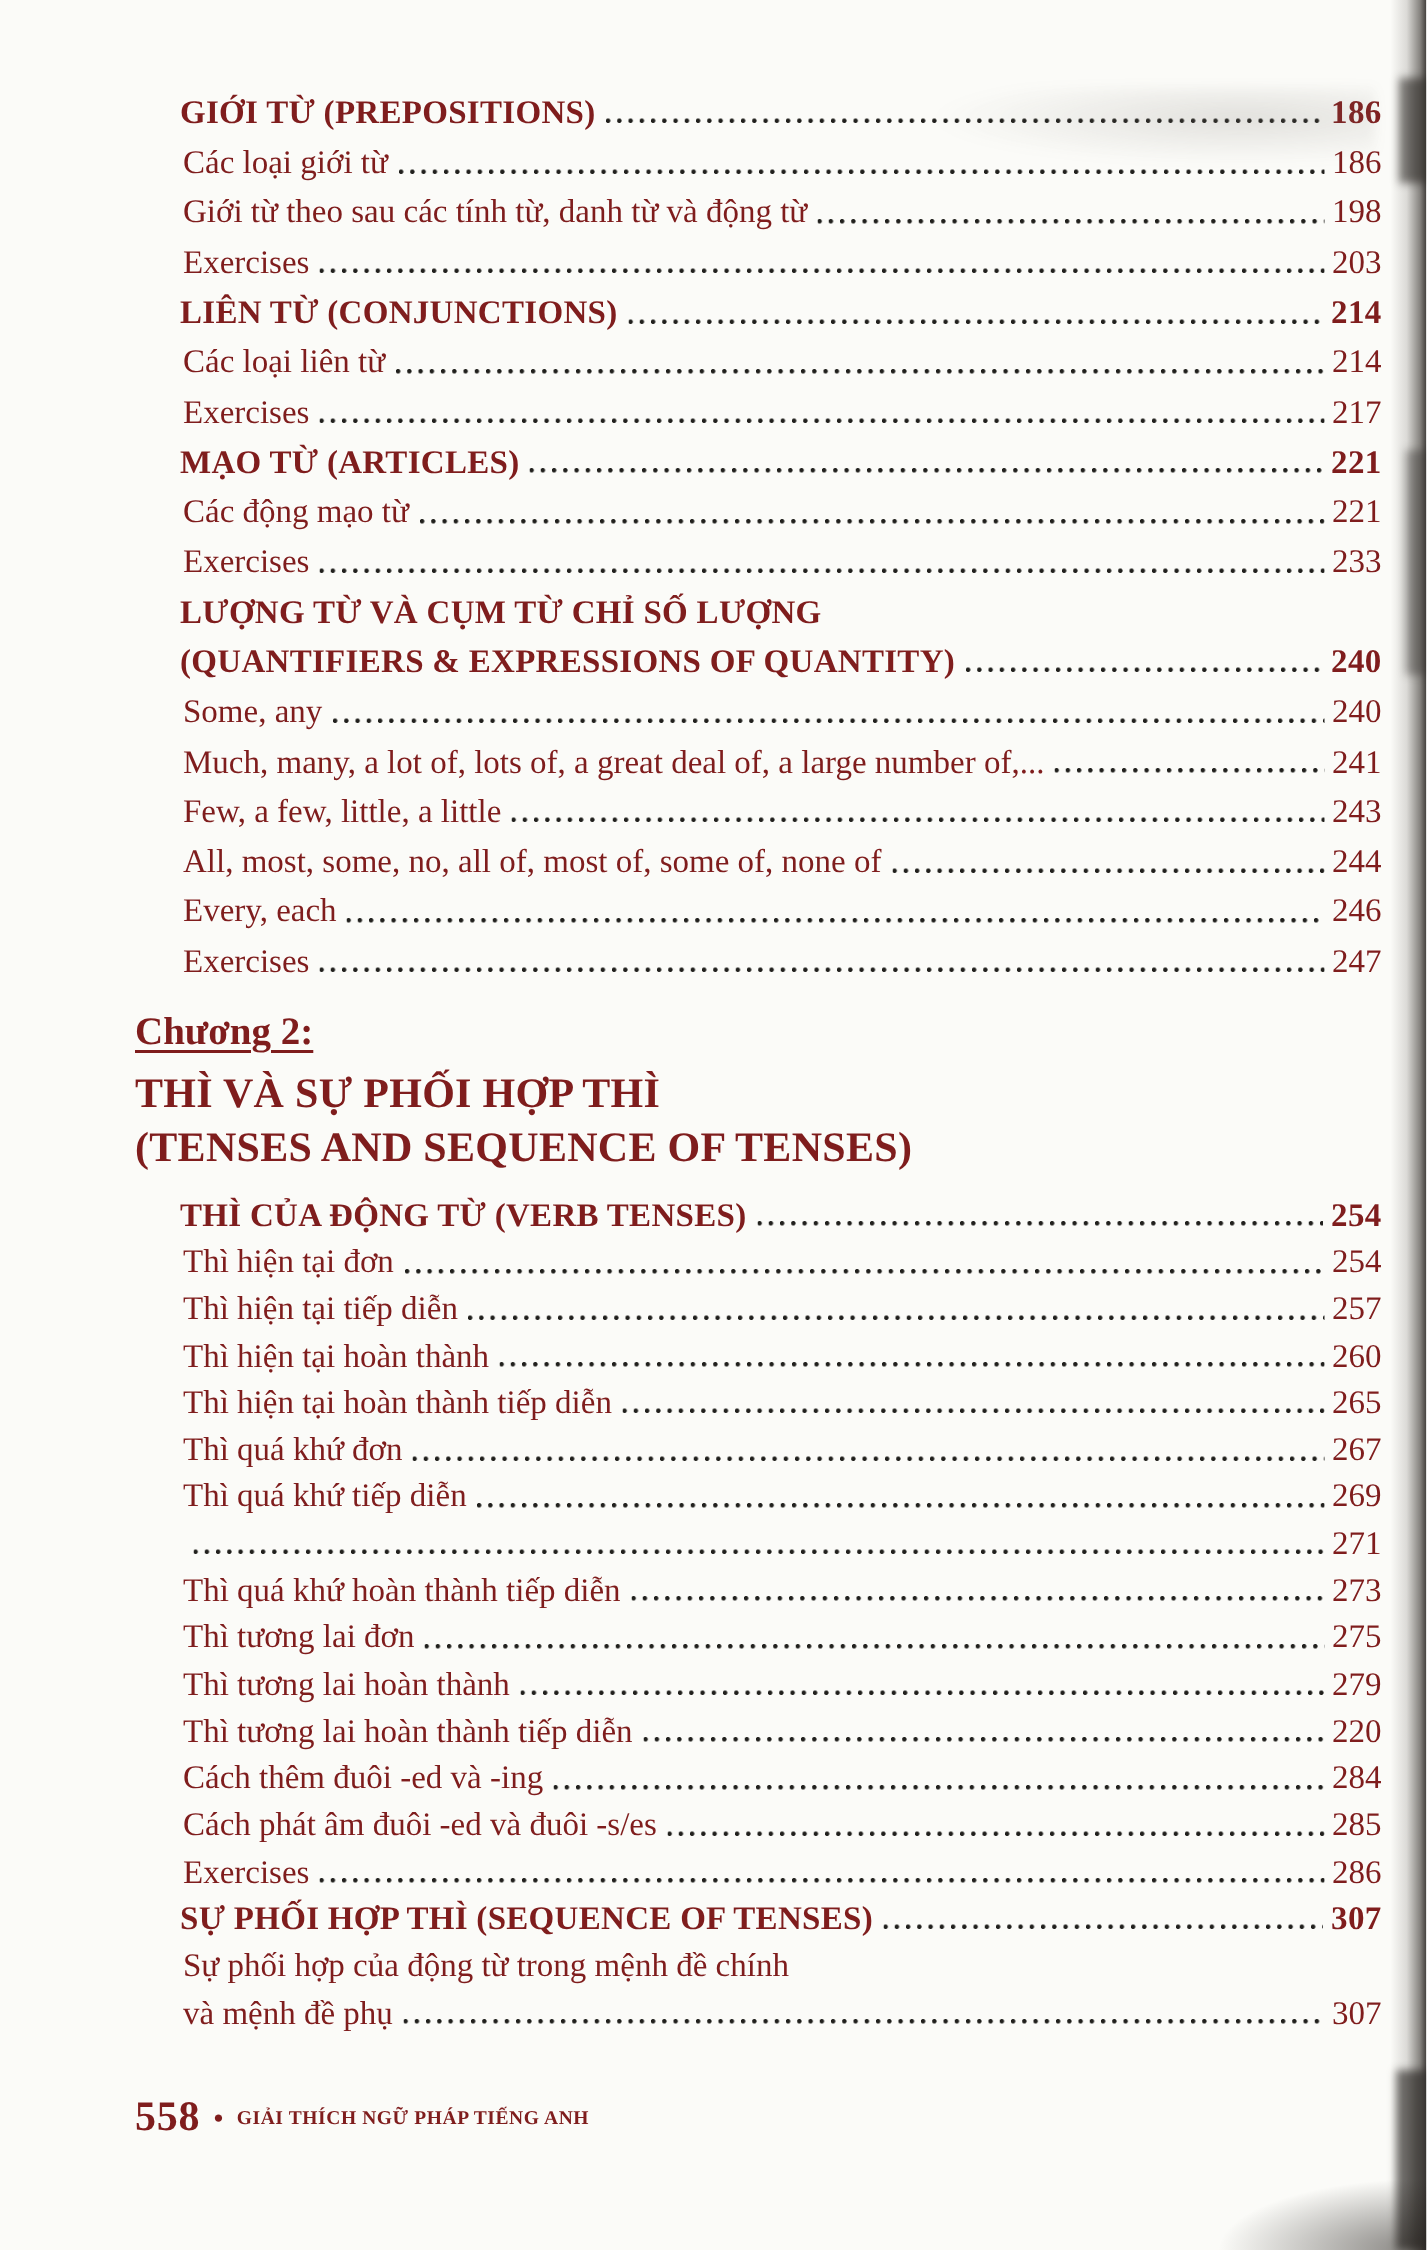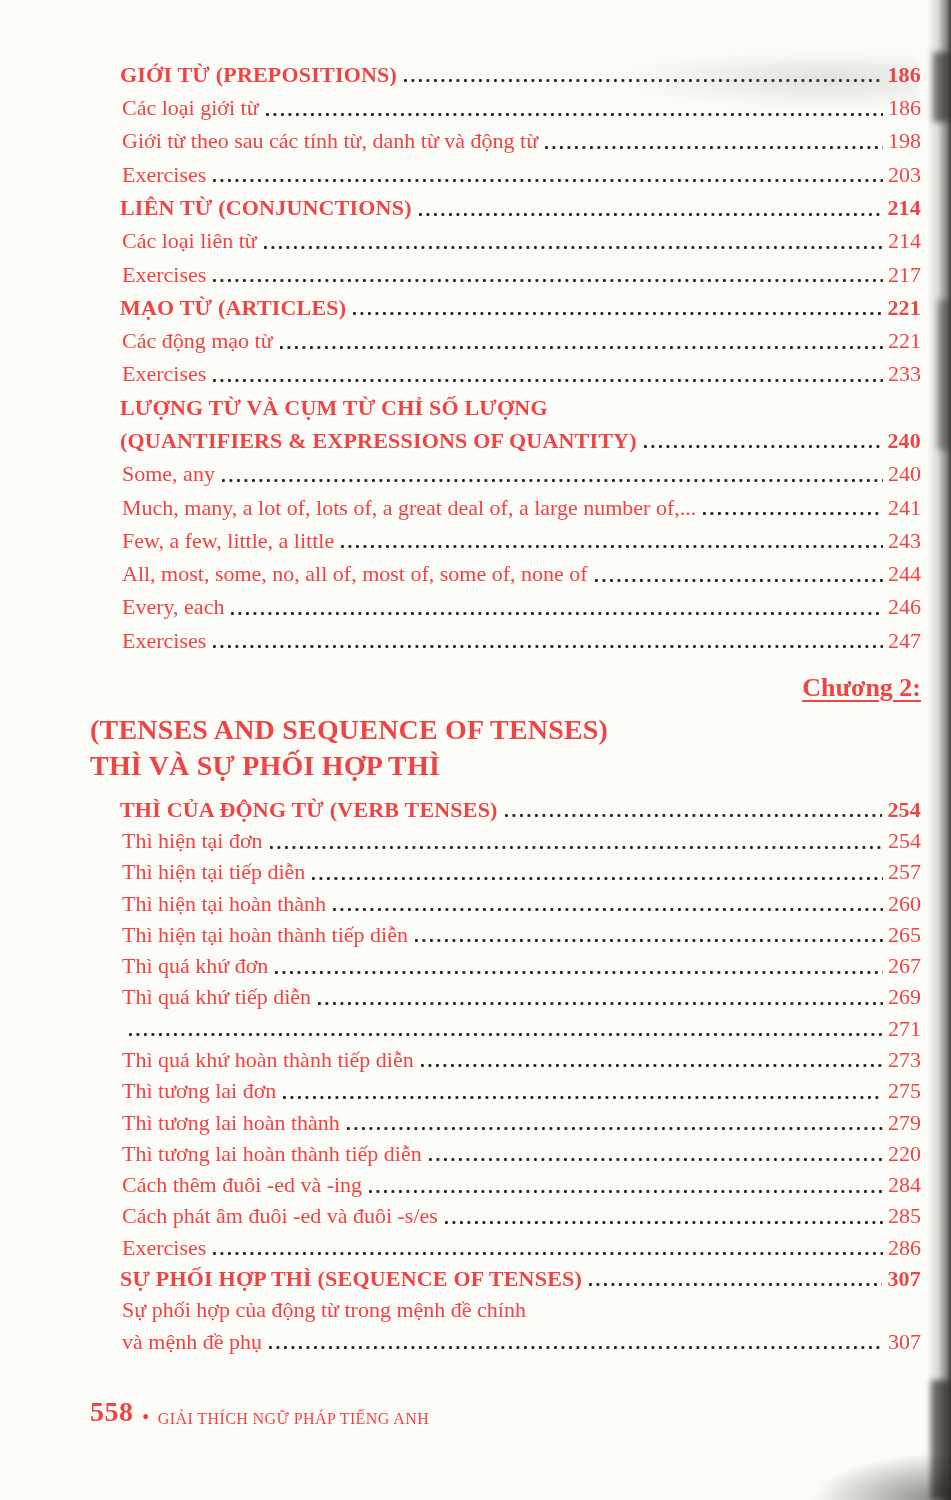--- a/index.html
+++ b/index.html
@@ -3,21 +3,21 @@
 <meta charset="utf-8">
 <style>
   html, body { margin: 0; padding: 0; background: #ffffff; }
   .page {
     position: relative;
     width: 951px;
     height: 1500px;
     background: #fbfbf8;
     overflow: hidden;
     font-family: "Liberation Serif", "DejaVu Serif", serif;
-    color: #ef4444;
+    color: #7f1d1d;
   }
   .content {
     position: absolute;
     top: 58px; left: 90px; right: 30px;
   }
   .toc-list { width: 100%; }
   .toc-row {
     display: flex;
     align-items: flex-end;
     font-size: 22px;
@@ -40,40 +40,39 @@
   }
   .toc-page { margin-left: 1px; }
   .chapter { margin: 16px 0 9px 0; }
   .chapter-label {
     font-size: 26px;
     font-weight: bold;
     text-decoration: underline;
     text-decoration-thickness: 2px;
     text-underline-offset: 4px;
     margin-bottom: 9px;
-    text-align: right;
   }
   .chapter-title {
     font-size: 28px;
     font-weight: bold;
     line-height: 1.3;
     letter-spacing: 0.2px;
   }
   .footer {
     position: absolute;
     left: 90px;
     top: 1396px;
     display: flex;
-    align-items: flex-end;
+    align-items: center;
     gap: 9px;
     white-space: nowrap;
   }
   .footer-page { font-size: 28px; font-weight: bold; letter-spacing: 0.5px; }
   .footer-sep { font-size: 18px; font-weight: bold; }
-  .footer-title { font-size: 16px; font-weight: normal; letter-spacing: 0.4px; }
+  .footer-title { font-size: 13px; font-weight: bold; letter-spacing: 0.4px; }
   
   .edge-shadow {
     position: absolute; top: 0; right: 0; bottom: 0; width: 24px;
     background: linear-gradient(to right,
       rgba(52,46,40,0) 0%,
       rgba(52,46,40,0.16) 45%,
       rgba(38,33,28,0.55) 82%,
       rgba(24,20,17,0.82) 100%);
     pointer-events: none;
   }
@@ -185,22 +184,22 @@
         </div>
         <div class="toc-row lvl2">
           <span class="toc-title">Exercises</span>
           <span class="toc-leader"></span>
           <span class="toc-page">247</span>
         </div>
       </div>
 
     <div class="chapter">
       <div class="chapter-label">Chương 2:</div>
+      <div class="chapter-title">THÌ VÀ SỰ PHỐI HỢP THÌ</div>
       <div class="chapter-title">(TENSES AND SEQUENCE OF TENSES)</div>
-      <div class="chapter-title">THÌ VÀ SỰ PHỐI HỢP THÌ</div>
     </div>
 
     <div class="toc-list part2">
         <div class="toc-row lvl1">
           <span class="toc-title">THÌ CỦA ĐỘNG TỪ (VERB TENSES)</span>
           <span class="toc-leader"></span>
           <span class="toc-page">254</span>
         </div>
         <div class="toc-row lvl2">
           <span class="toc-title">Thì hiện tại đơn</span>

